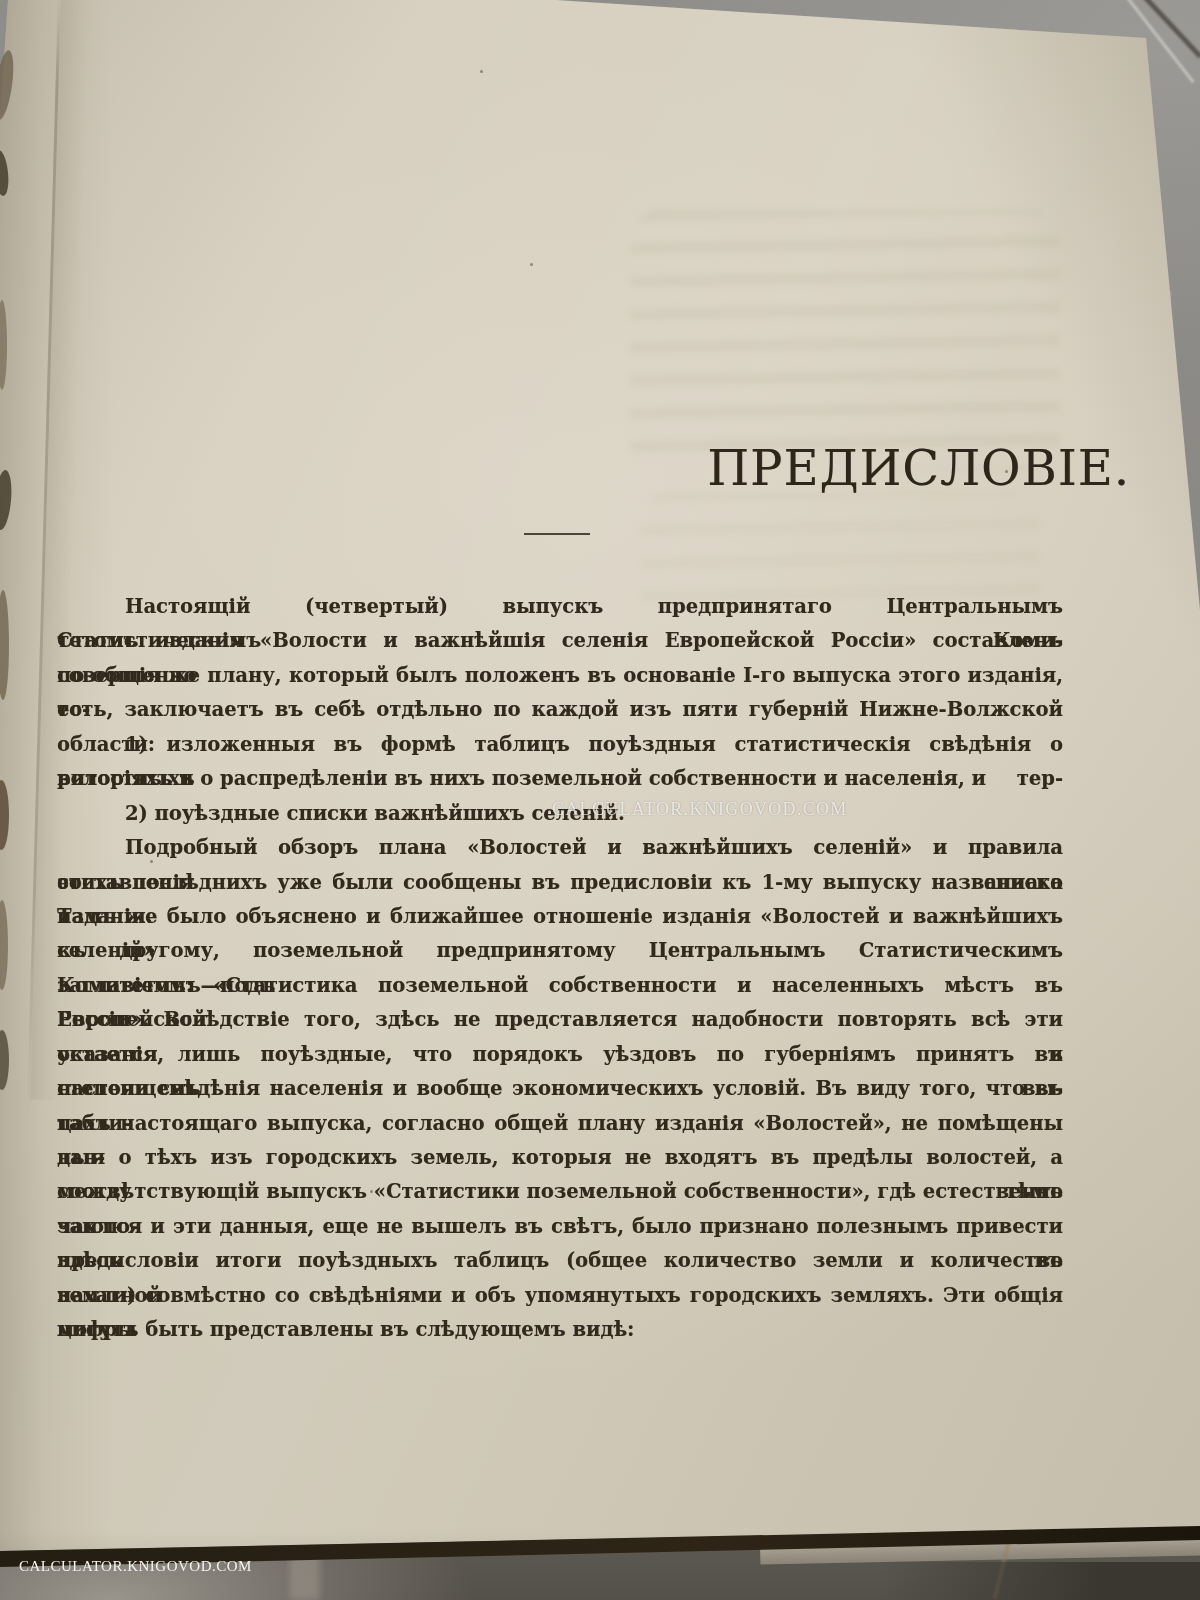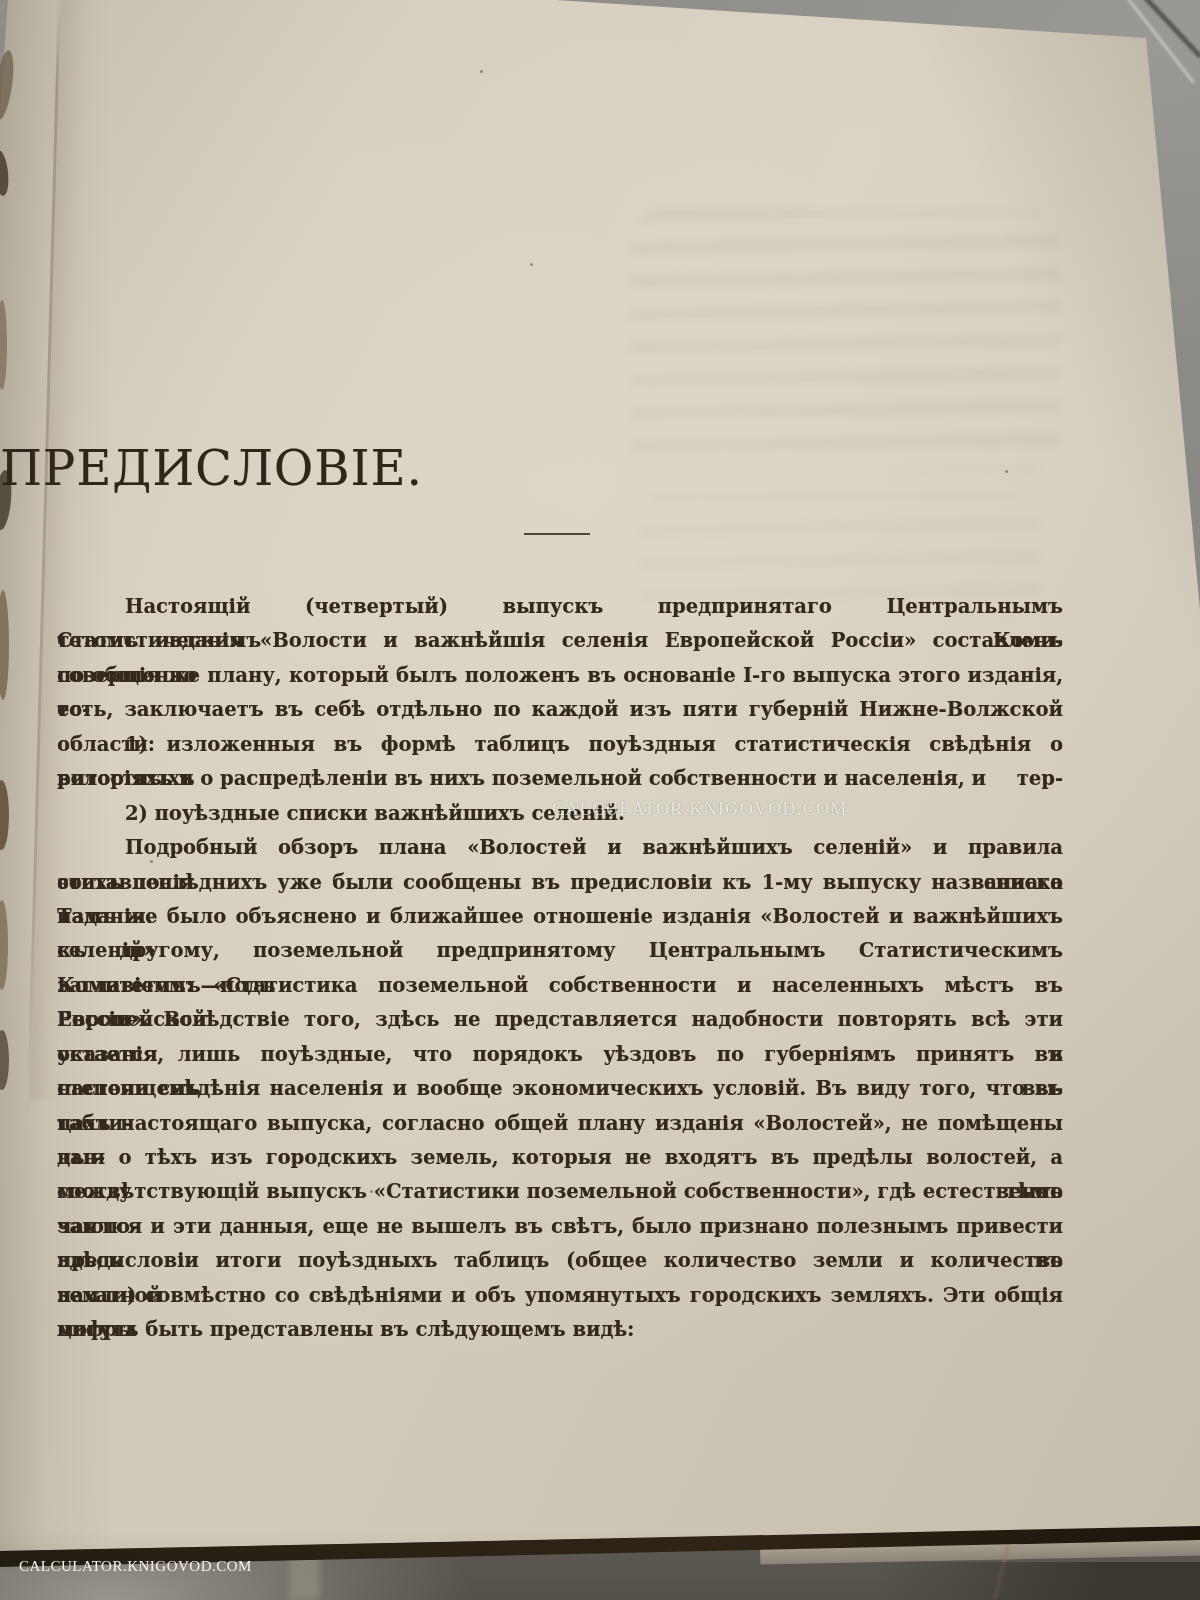--- a/index.html
+++ b/index.html
@@ -59,21 +59,21 @@
   
   .ghost{left:630px;top:210px;width:430px;height:260px;border-radius:30px;opacity:.5;filter:blur(3px);
     background:repeating-linear-gradient(179deg, rgba(146,136,110,.18) 0px 11px, rgba(0,0,0,0) 11px 33px);}
   .ghost.g2{left:640px;top:492px;width:400px;height:128px;opacity:.3;}
 
   .speck{width:3px;height:3px;border-radius:50%;background:rgba(70,58,42,.5);}
   .s1{left:480px;top:70px;} .s2{left:530px;top:263px;} .s3{left:150px;top:860px;}
   .s4{left:830px;top:710px;} .s5{left:1005px;top:470px;} .s6{left:370px;top:1190px;}
 
   
-  .title{left:0;top:440px;width:1130px;text-align:left;font-size:48px;letter-spacing:1px;
+  .title{left:0;top:440px;width:1130px;text-align:right;font-size:48px;letter-spacing:1px;
     color:#2e261b;text-shadow:.4px .4px .6px rgba(46,38,27,.45);}
   .rule{left:524px;top:533px;width:66px;height:2px;background:#4e453a;}
   .content{left:57px;top:590px;width:1006px;color:#32291d;font-size:19.5px;font-weight:bold;
     line-height:34.45px;text-shadow:.3px .3px .4px rgba(50,40,28,.4);}
   .line{text-align:justify;text-align-last:justify;white-space:normal;height:34.45px;overflow:visible;}
   .line.ragged{text-align-last:left;}
   .line.indent{text-indent:68px;}
 
   
   .wm{font-family:Liberation Serif, serif;color:rgba(255,255,255,.85);}

